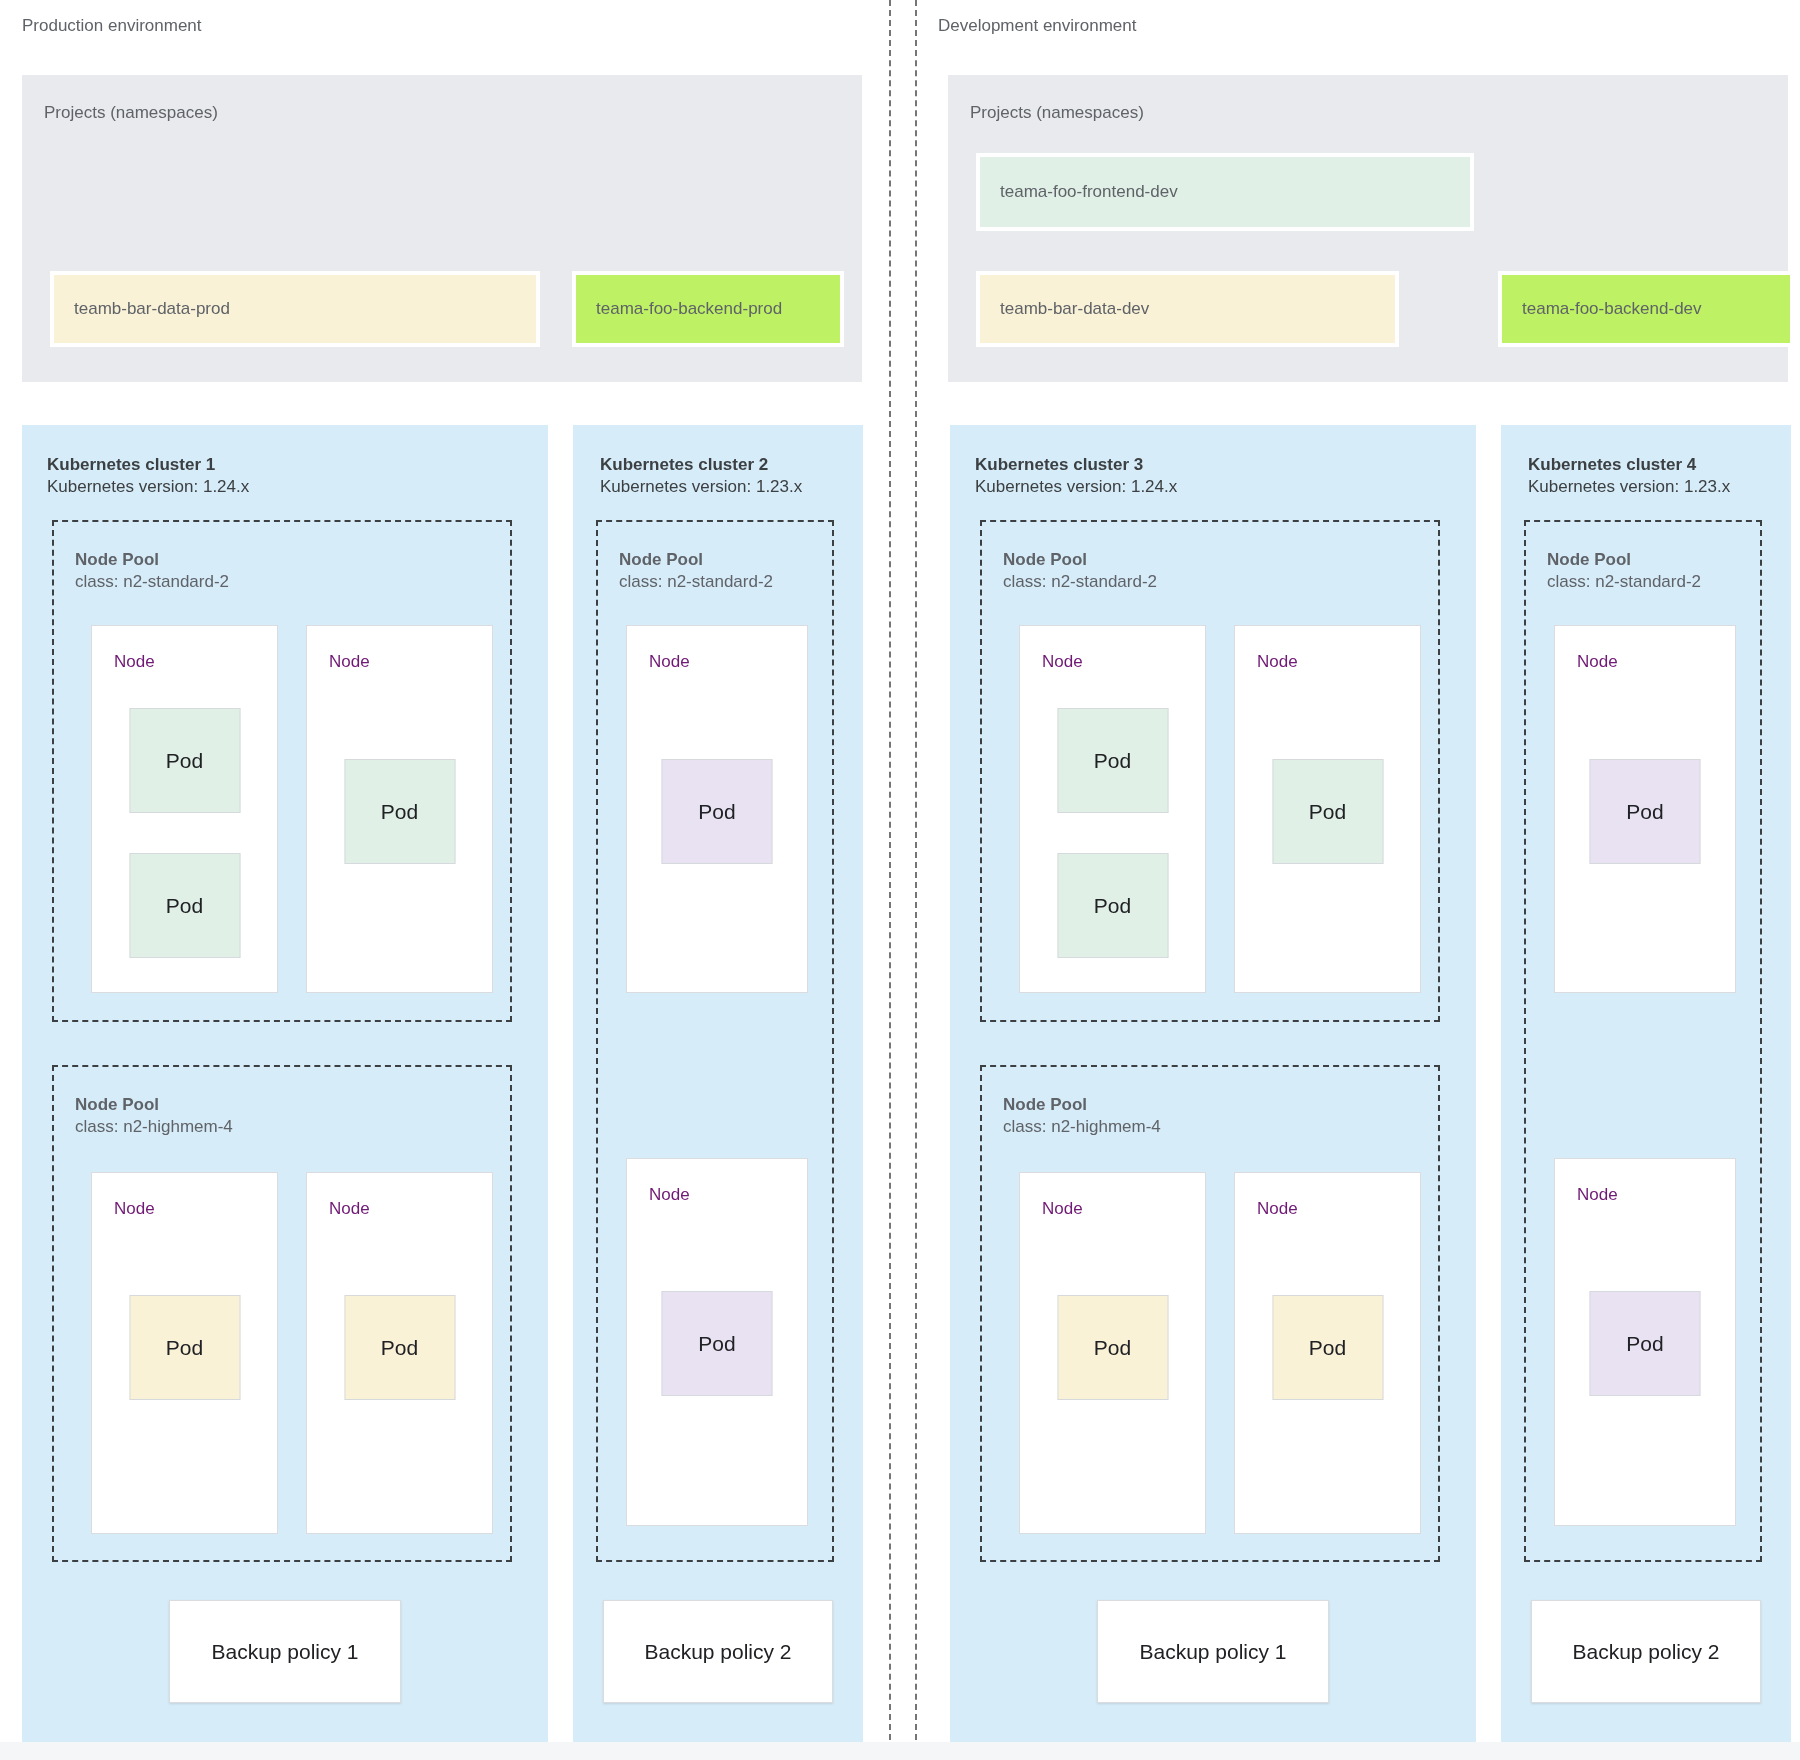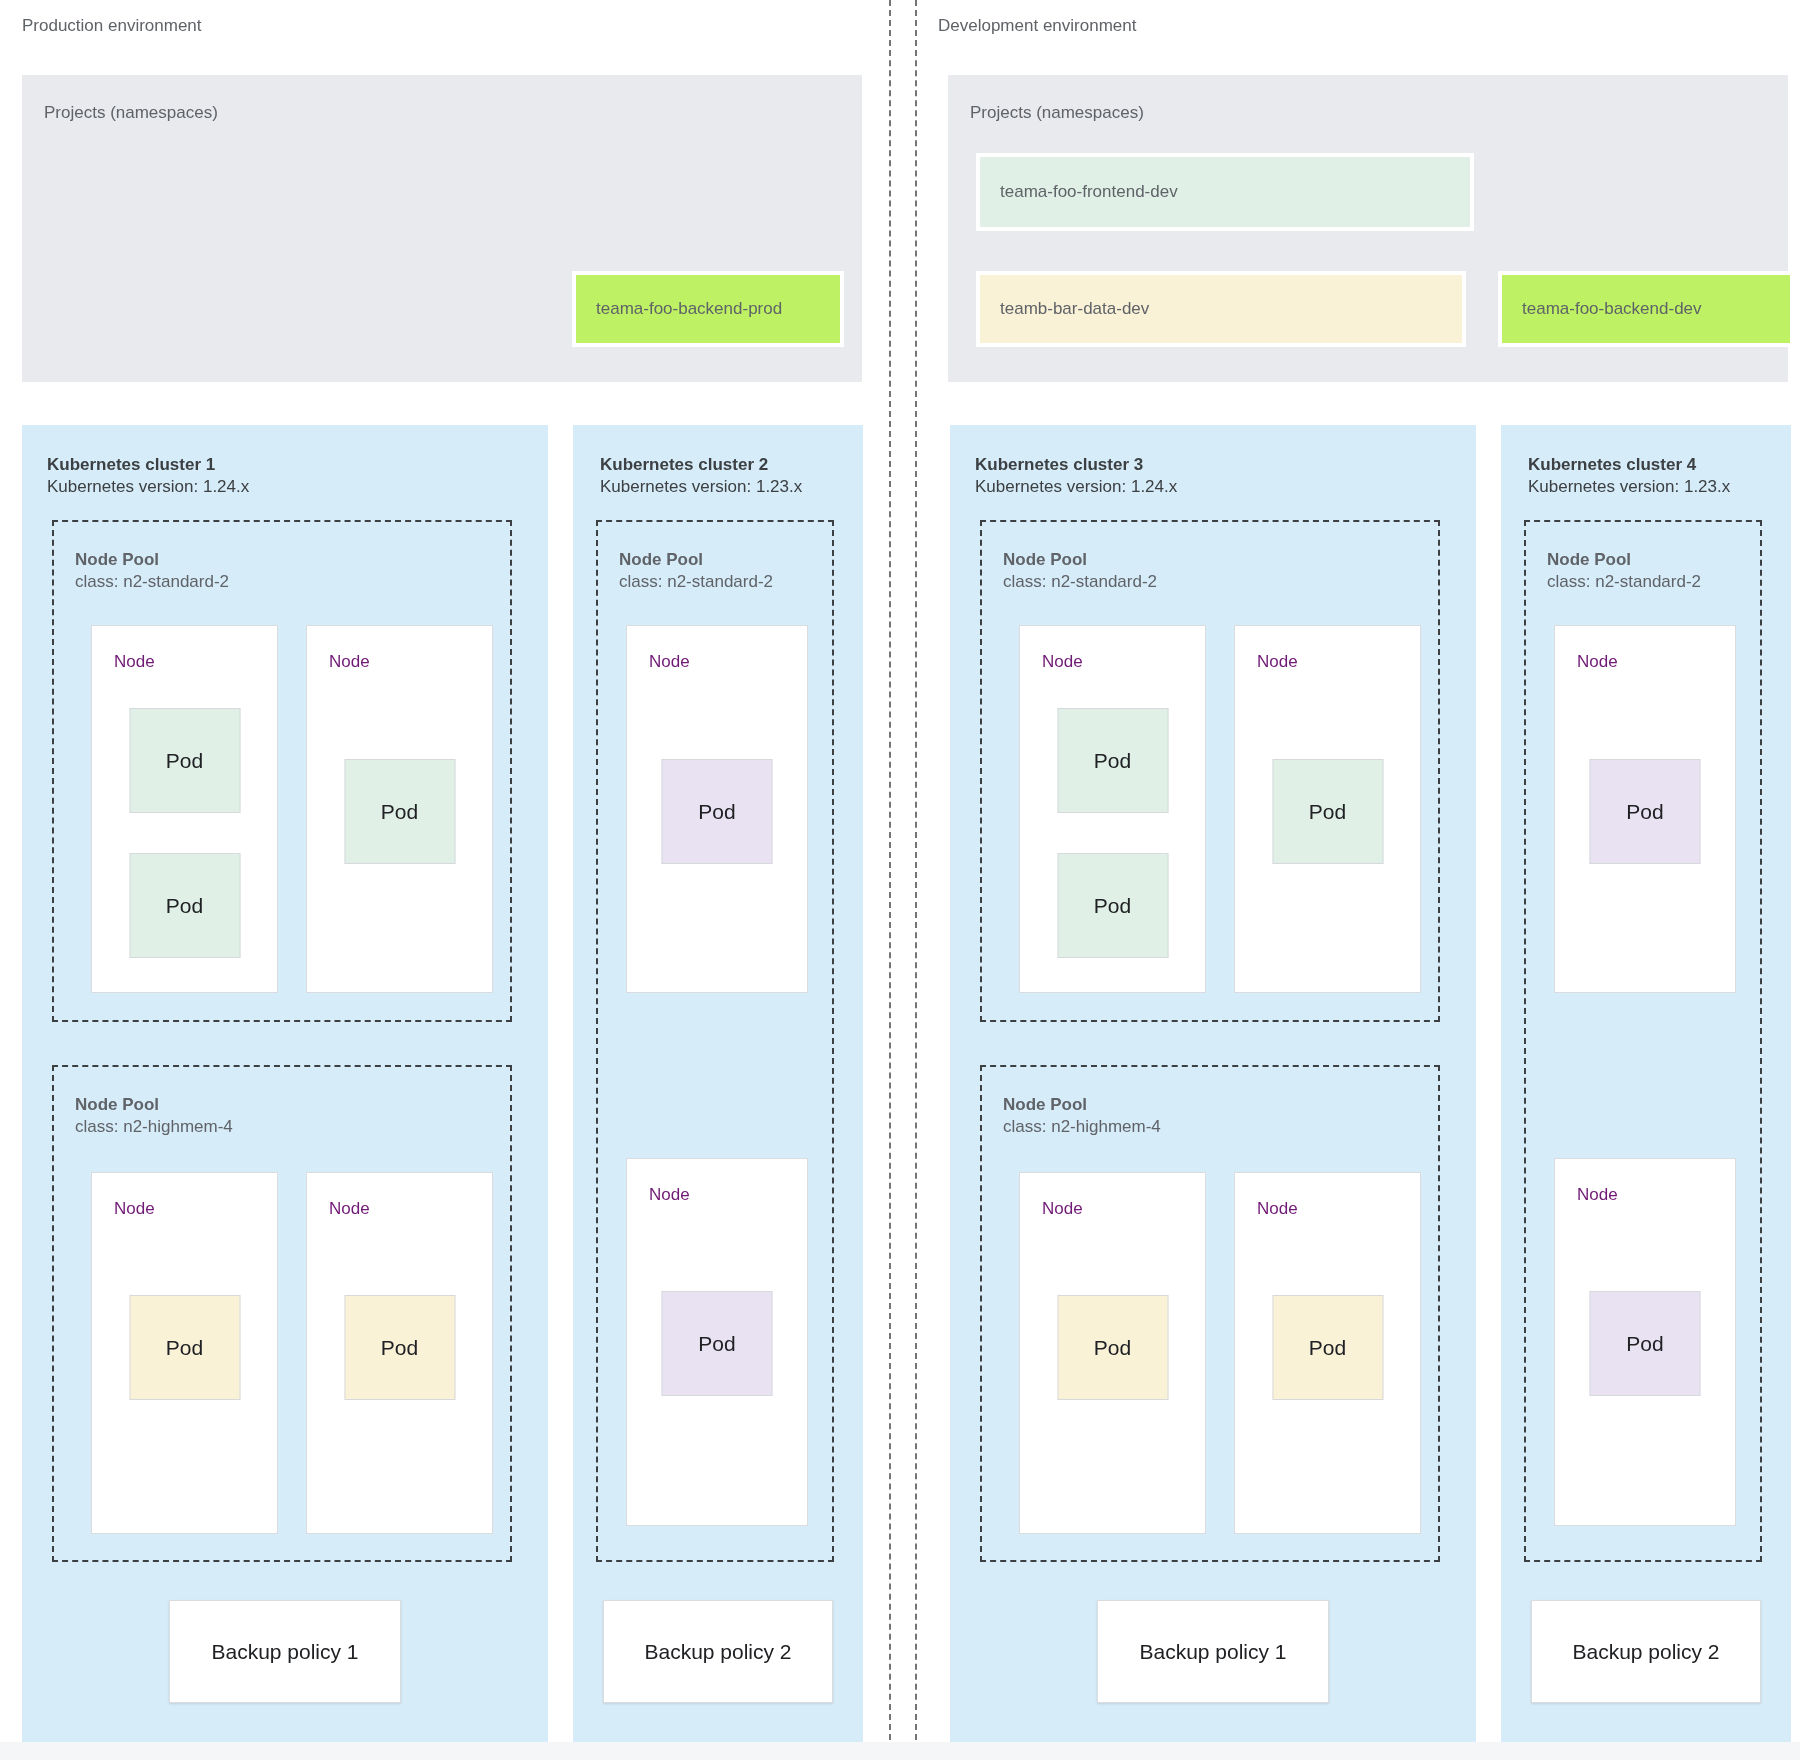--- a/index.html
+++ b/index.html
@@ -55,20 +55,21 @@
 </style>
 </head>
 <body>
 
 <div id="canvas">
 
   <div class="abs env-label" style="left:22px;top:16px">Production environment</div>
 
   <div class="abs projects" style="left:22px;top:75px;width:840px;height:307px">
     <div class="abs projects-title" style="left:22px;top:28px">Projects (namespaces)</div>
+    <div class="abs ns" style="left:28px;top:196px;width:490px;height:76px" data-color="yellow">teamb-bar-data-prod</div>
     <div class="abs ns" style="left:550px;top:196px;width:272px;height:76px" data-color="purple">teama-foo-backend-prod</div>
   </div>
 
   <div class="abs cluster" style="left:22px;top:425px;width:526px;height:1317px">
     <div class="abs cluster-title" style="left:25px;top:30px">Kubernetes cluster 1</div>
     <div class="abs cluster-version" style="left:25px;top:52px">Kubernetes version: 1.24.x</div>
 
     <div class="abs pool" style="left:30px;top:95px;width:460px;height:502px">
       <div class="abs pool-name" style="left:21px;top:28px">Node Pool</div>
       <div class="abs pool-class" style="left:21px;top:50px">class: n2-standard-2</div>
@@ -120,21 +121,21 @@
   </div>
 
   <div class="abs divider" style="left:889px"></div>
   <div class="abs divider" style="left:915px"></div>
 
   <div class="abs env-label" style="left:938px;top:16px">Development environment</div>
 
   <div class="abs projects" style="left:948px;top:75px;width:840px;height:307px">
     <div class="abs projects-title" style="left:22px;top:28px">Projects (namespaces)</div>
     <div class="abs ns" style="left:28px;top:78px;width:498px;height:78px" data-color="green">teama-foo-frontend-dev</div>
-    <div class="abs ns" style="left:28px;top:196px;width:490px;height:76px" data-color="yellow">teamb-bar-data-dev</div>
+    <div class="abs ns" style="left:28px;top:196px;width:423px;height:76px" data-color="yellow">teamb-bar-data-dev</div>
     <div class="abs ns" style="left:550px;top:196px;width:296px;height:76px" data-color="purple">teama-foo-backend-dev</div>
   </div>
 
   <div class="abs cluster" style="left:950px;top:425px;width:526px;height:1317px">
     <div class="abs cluster-title" style="left:25px;top:30px">Kubernetes cluster 3</div>
     <div class="abs cluster-version" style="left:25px;top:52px">Kubernetes version: 1.24.x</div>
 
     <div class="abs pool" style="left:30px;top:95px;width:460px;height:502px">
       <div class="abs pool-name" style="left:21px;top:28px">Node Pool</div>
       <div class="abs pool-class" style="left:21px;top:50px">class: n2-standard-2</div>

